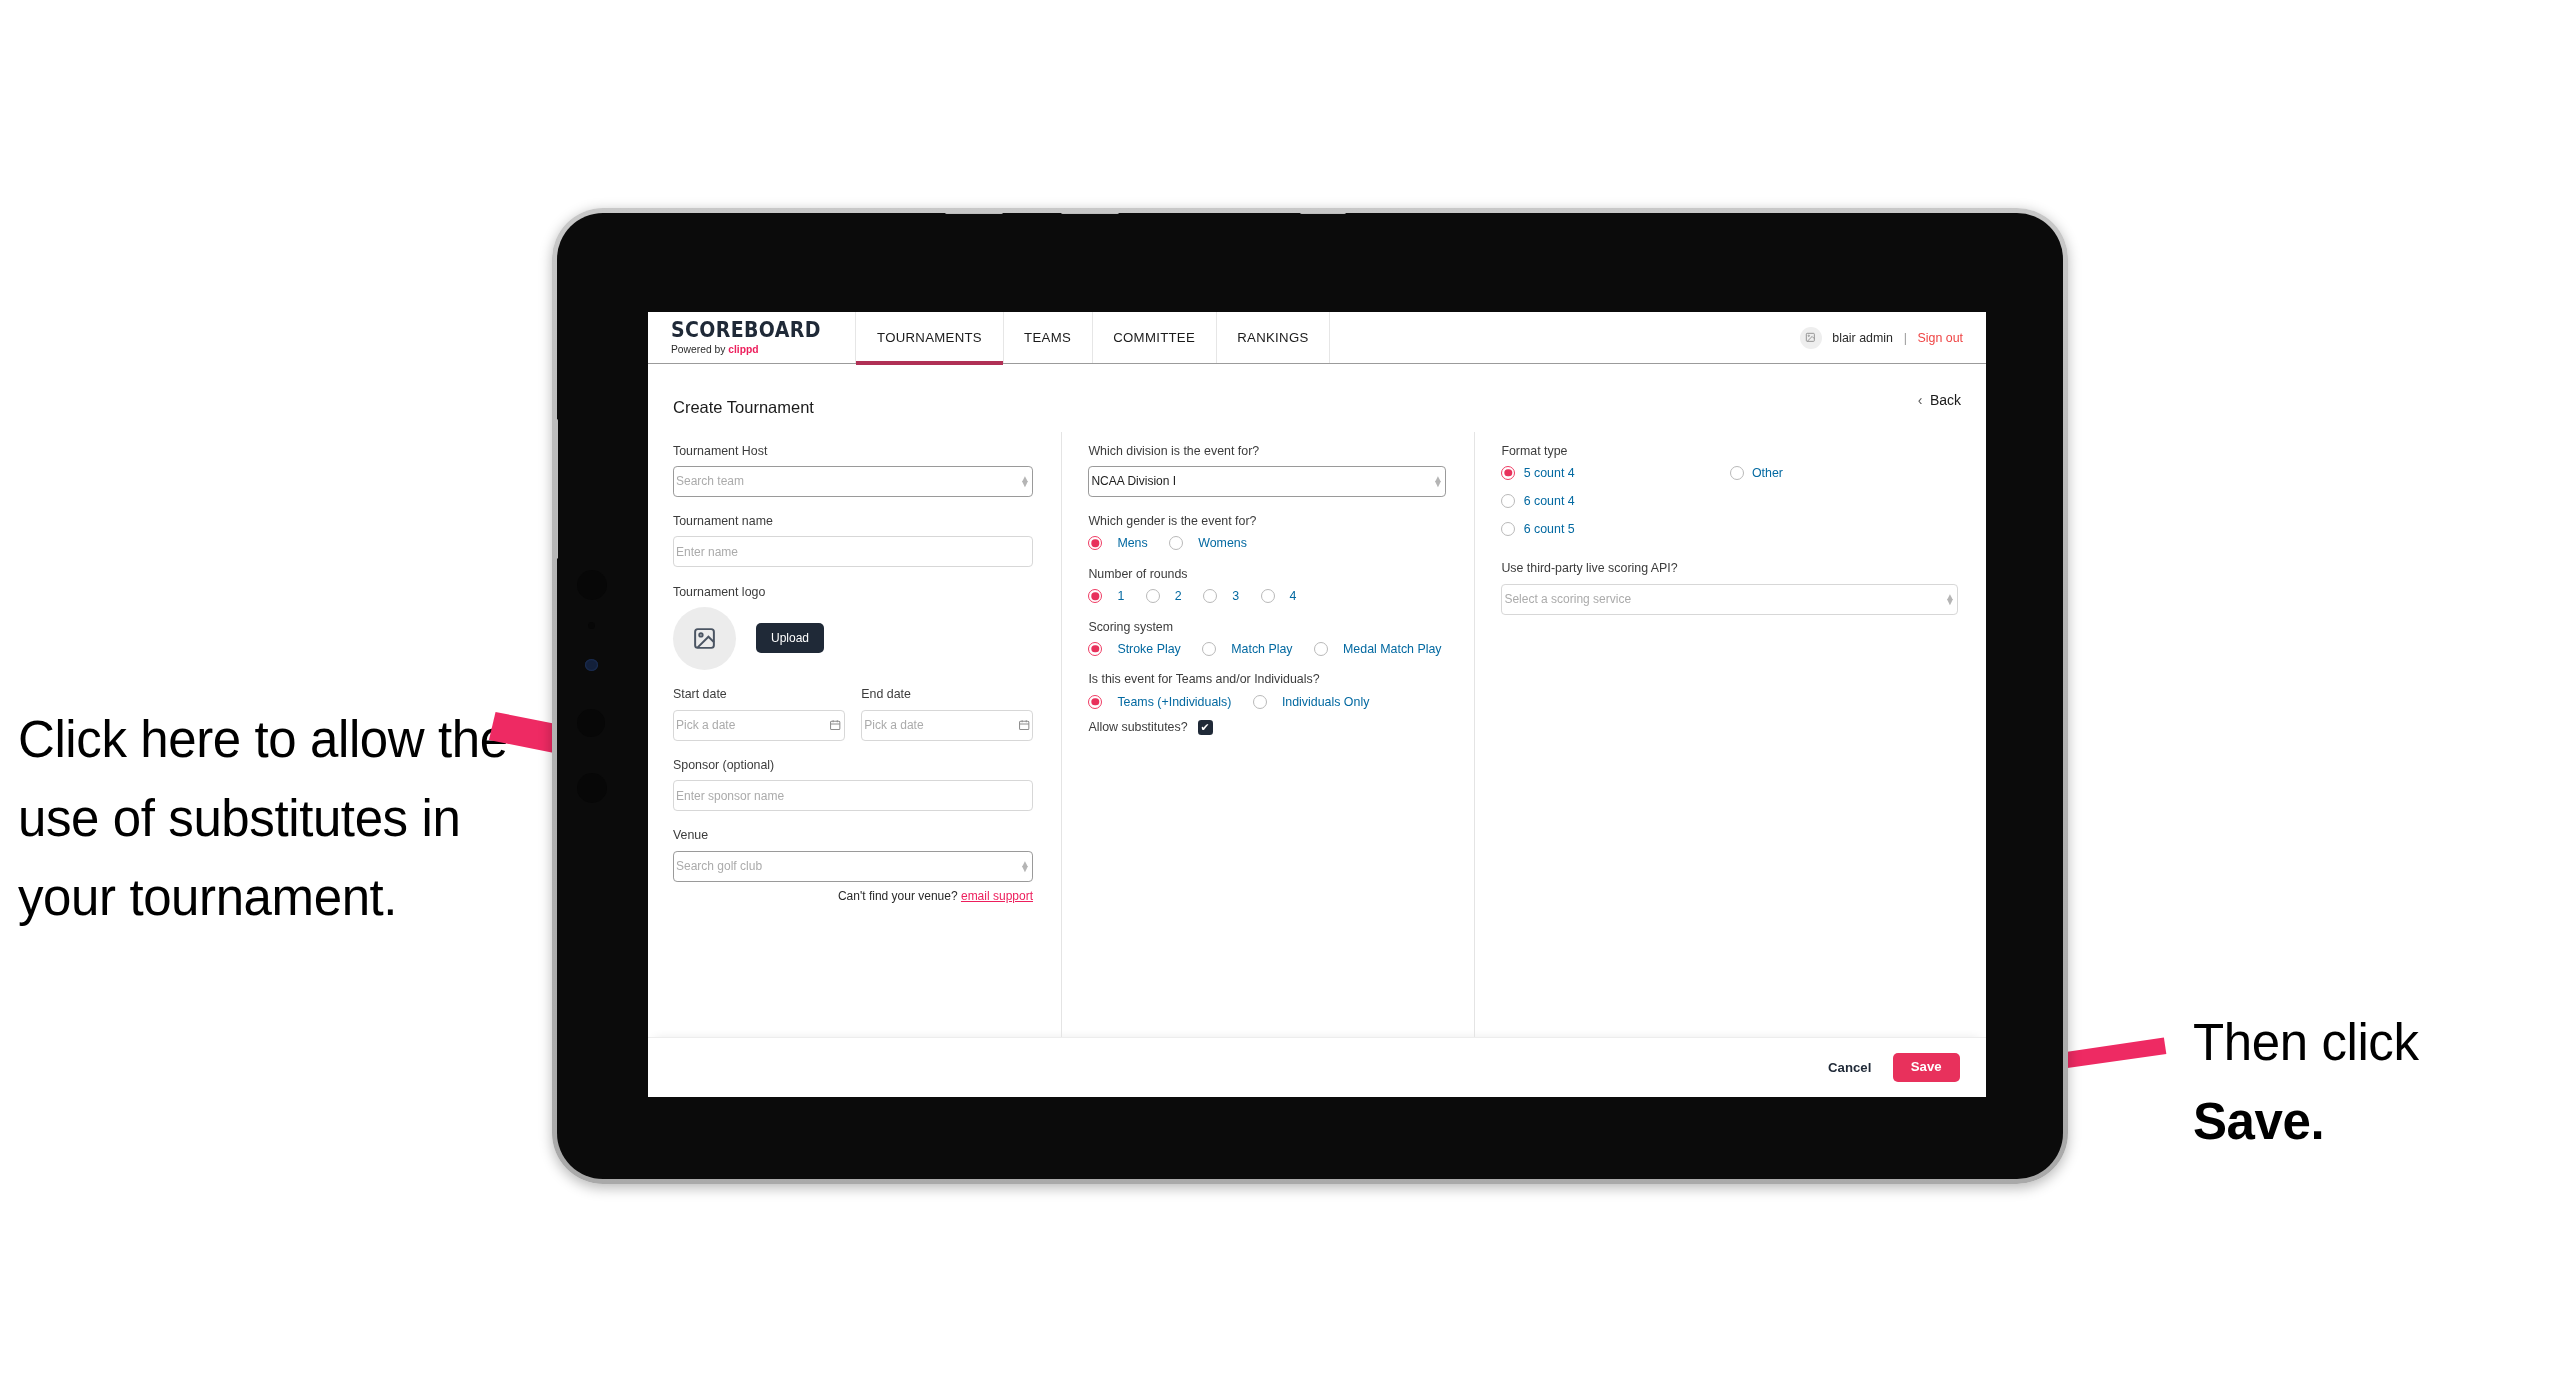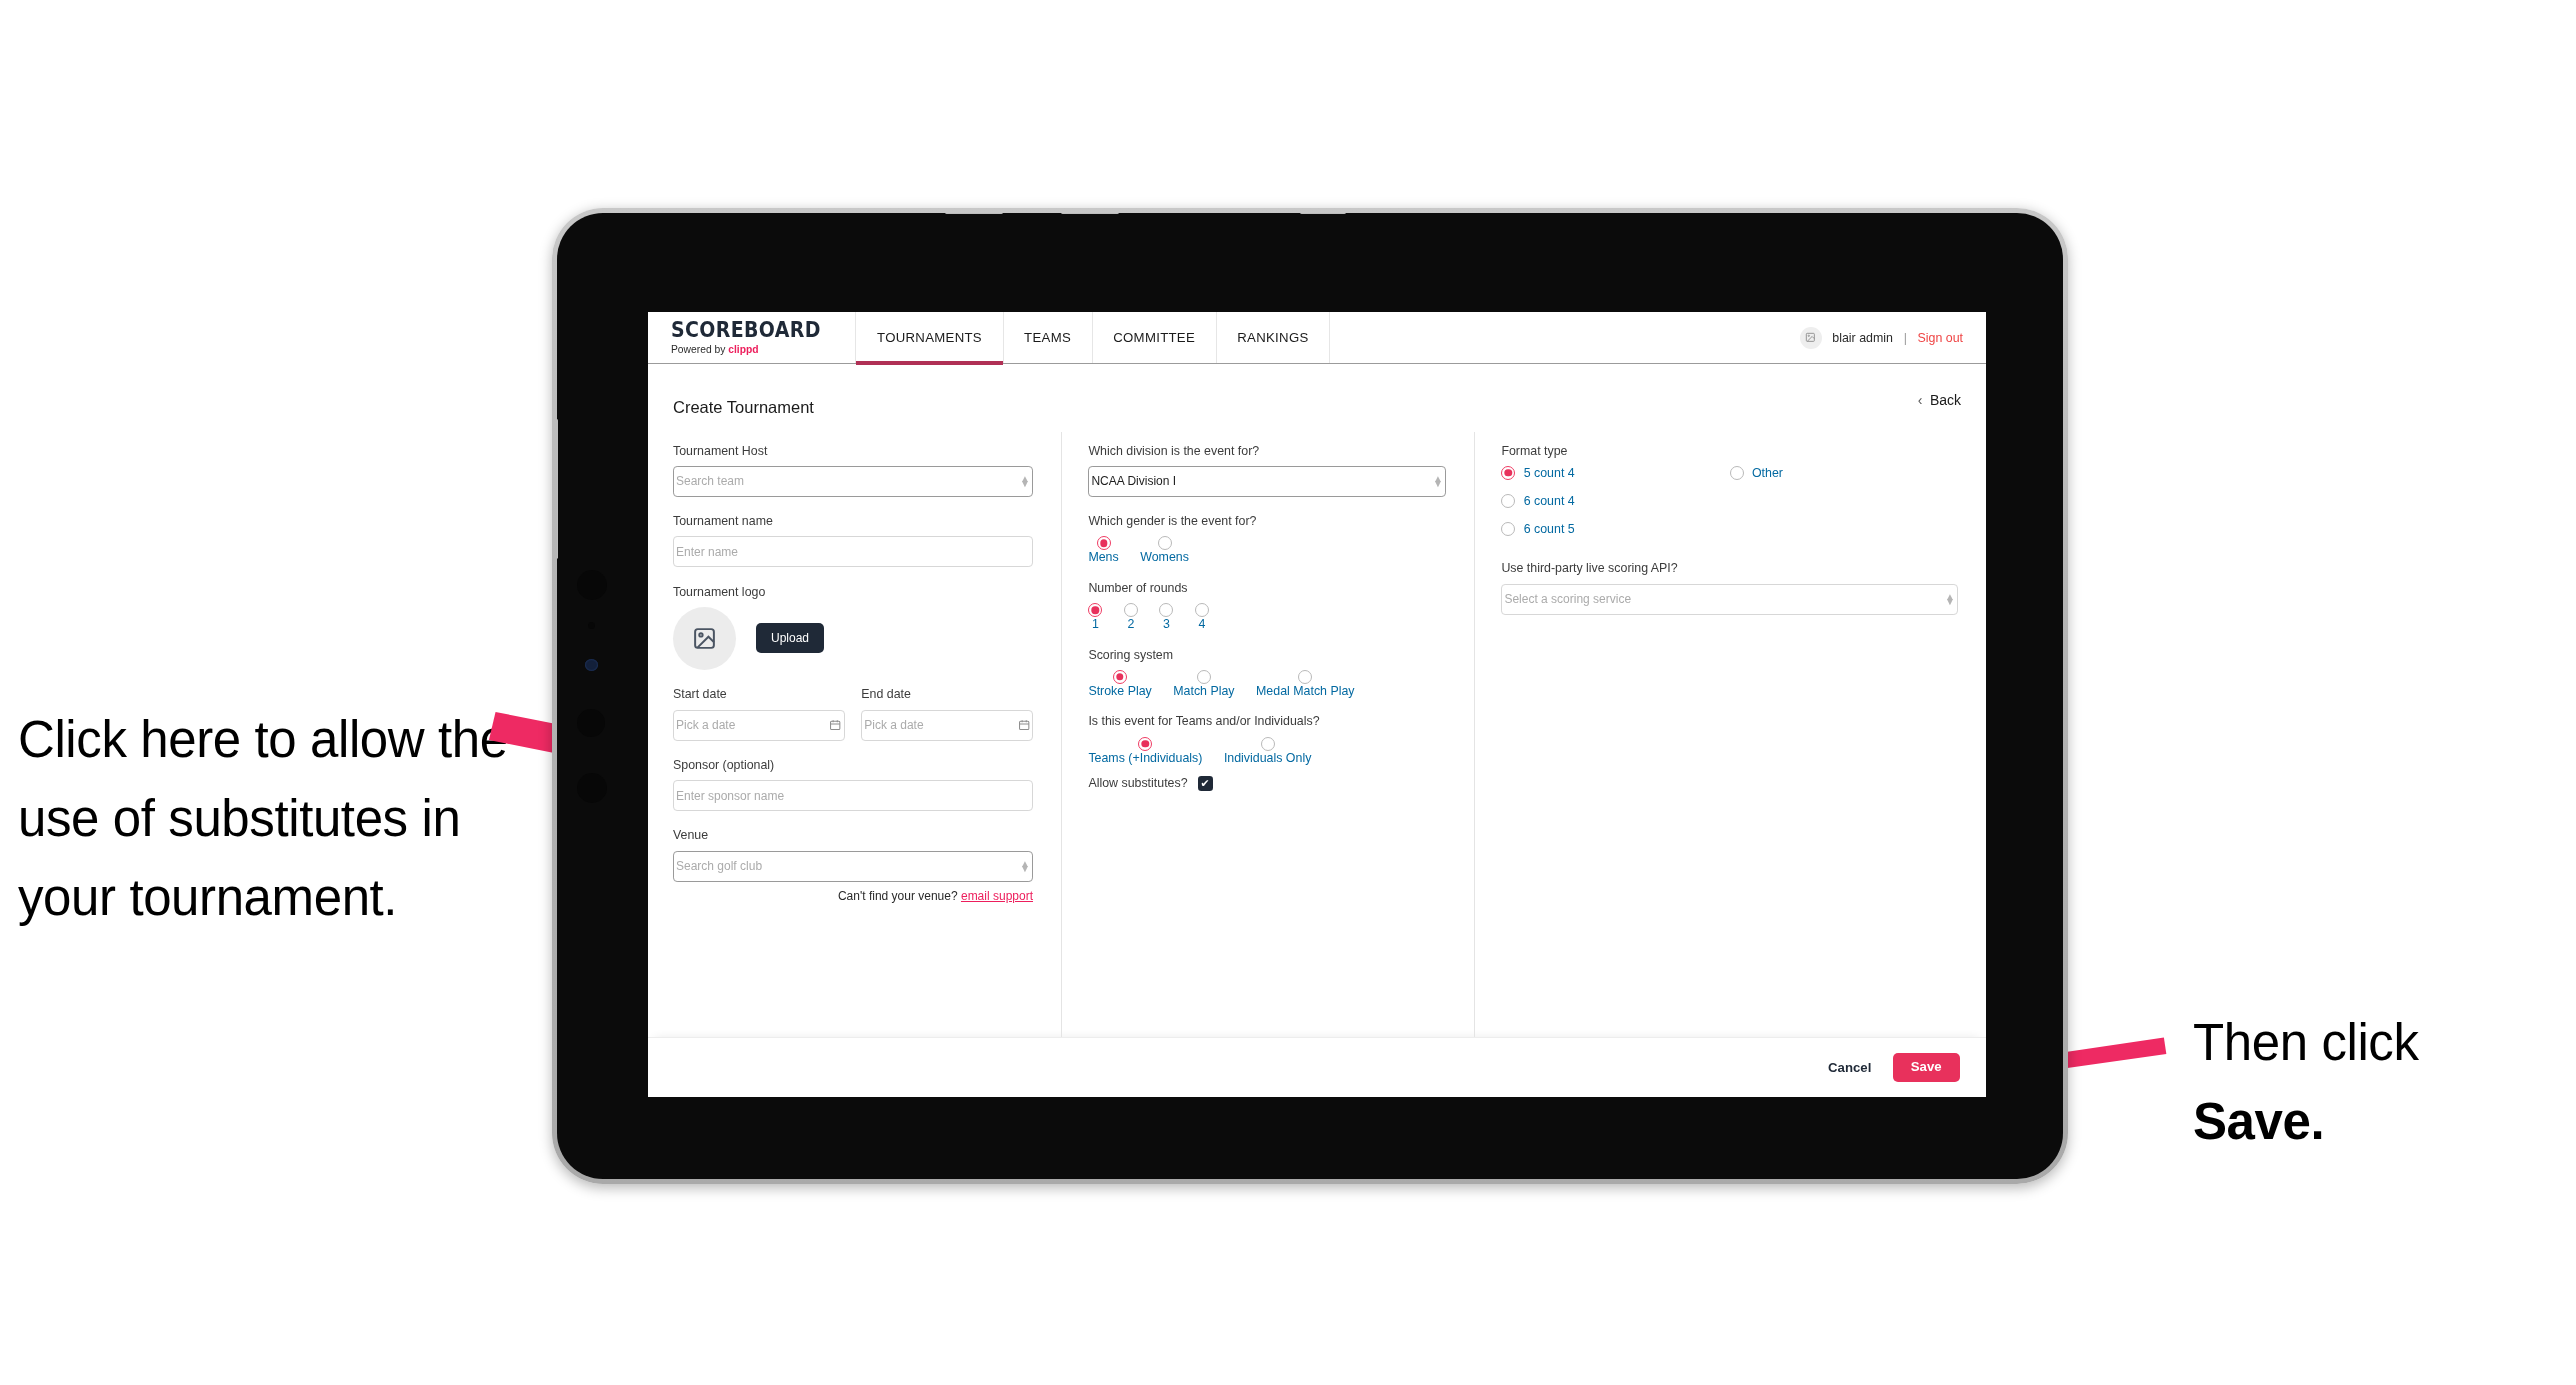--- a/index.html
+++ b/index.html
@@ -129,21 +129,21 @@
   .date-row{display:flex;gap:16.5px;}
   .date-col{flex:1;}
 
   .help-row{
     text-align:right;font-size:12px;color:#2a2a2a;margin-top:7.4px;
   }
   .help-row a{color:#ed1e5c;text-decoration:underline;cursor:pointer;}
 
   
   .radio-row{display:flex;align-items:center;flex-wrap:wrap;gap:0;margin-bottom:16.5px;}
-  .radio{display:flex;align-items:center;gap:0;margin-right:21.5px;cursor:pointer;flex-direction:column;}
+  .radio{display:flex;align-items:center;gap:15px;margin-right:21.5px;cursor:pointer;}
   .dot{
     width:14px;height:14px;border-radius:50%;border:1.3px solid #b9b9b9;
     background:#fff;box-sizing:border-box;flex:none;position:relative;
   }
   .dot.on{border-color:#ef3b63;}
   .dot.on:after{
     content:"";position:absolute;left:50%;top:50%;width:7.4px;height:7.4px;
     border-radius:50%;background:#e8315c;transform:translate(-50%,-50%);
   }
   .rlabel{font-size:12.4px;color:#0369a1;white-space:nowrap;}

